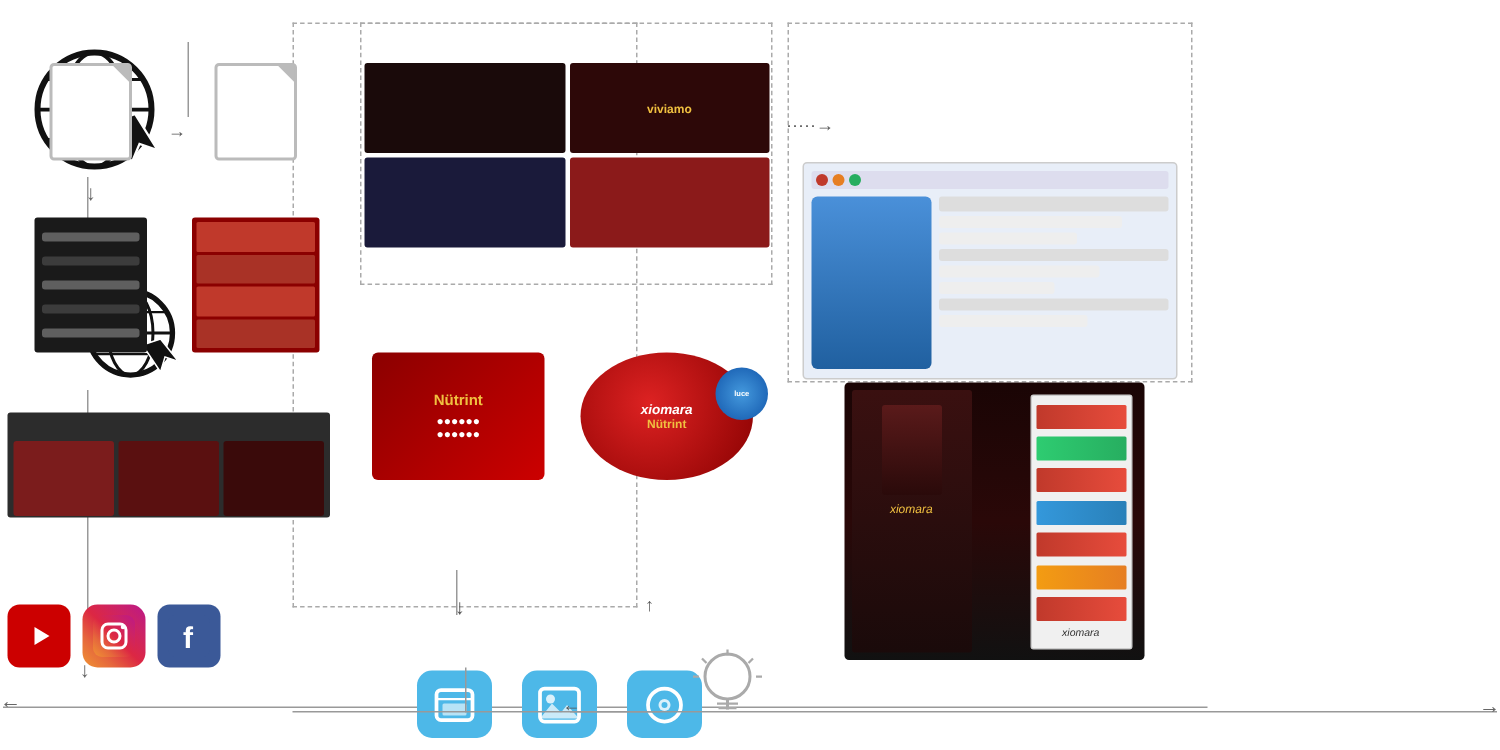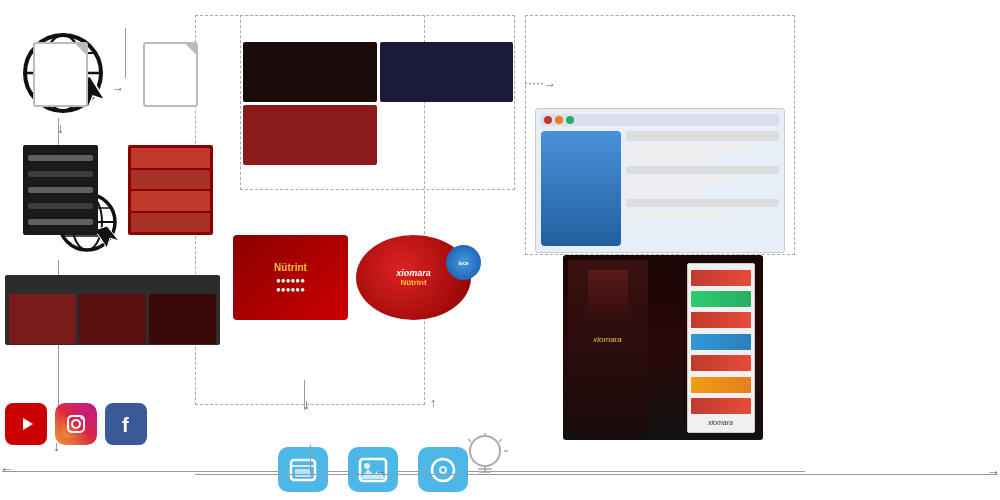--- a/index.html
+++ b/index.html
@@ -456,20 +456,26 @@
 </div>
 
 <div class="campaigns-box"></div>
 
 <div class="section-title green" style="position:absolute;top:20px;left:370px;width:130px;text-align:center;"></div>
 
 <div class="campaign-images">
   <div class="camp-img camp1">
     <span class="xiomara-text"></span>
   </div>
+  <div class="camp-img camp2">
+    <div style="text-align:center;">
+      <div style="font-size:8px;color:#f0c040;font-weight:bold;">viviamo</div>
+      <div class="nutrint-text"></div>
+    </div>
+  </div>
   <div class="camp-img camp3">
     <span class="xiomara-text" style="font-size:14px;"></span>
   </div>
   <div class="camp-img camp4">
     <div class="nutrint-text"></div>
   </div>
 </div>
 
 <div class="applications-box"></div>
 
@@ -498,21 +504,21 @@
       <div style="height:8px;background:#eee;border-radius:2px;width:70%;"></div>
       <div style="height:8px;background:#eee;border-radius:2px;width:50%;"></div>
       <div style="height:8px;background:#ddd;border-radius:2px;"></div>
       <div style="height:8px;background:#eee;border-radius:2px;width:65%;"></div>
     </div>
   </div>
 </div>
 
 <div class="section-title green" style="position:absolute;top:210px;left:340px;width:175px;text-align:center;"></div>
 
-<div style="position:absolute;top:235px;left:233px;width:275px;display:flex;gap:8px;align-items:flex-end;">
+<div style="position:absolute;top:235px;left:248px;width:275px;display:flex;gap:24px;align-items:flex-end;">
   <div style="text-align:center;">
     <div style="width:115px;height:85px;background:linear-gradient(135deg,#8b0000,#cc0000);border-radius:4px;display:flex;align-items:center;justify-content:center;margin-bottom:4px;">
       <div style="text-align:center;">
         <div style="font-size:10px;font-weight:bold;color:#f0c040;">Nütrint</div>
         <div style="font-size:8px;color:#fff;margin-top:3px;">●●●●●●</div>
         <div style="font-size:8px;color:#fff;">●●●●●●</div>
       </div>
     </div>
     <div style="font-size:9px;color:#333;"></div>
   </div>

